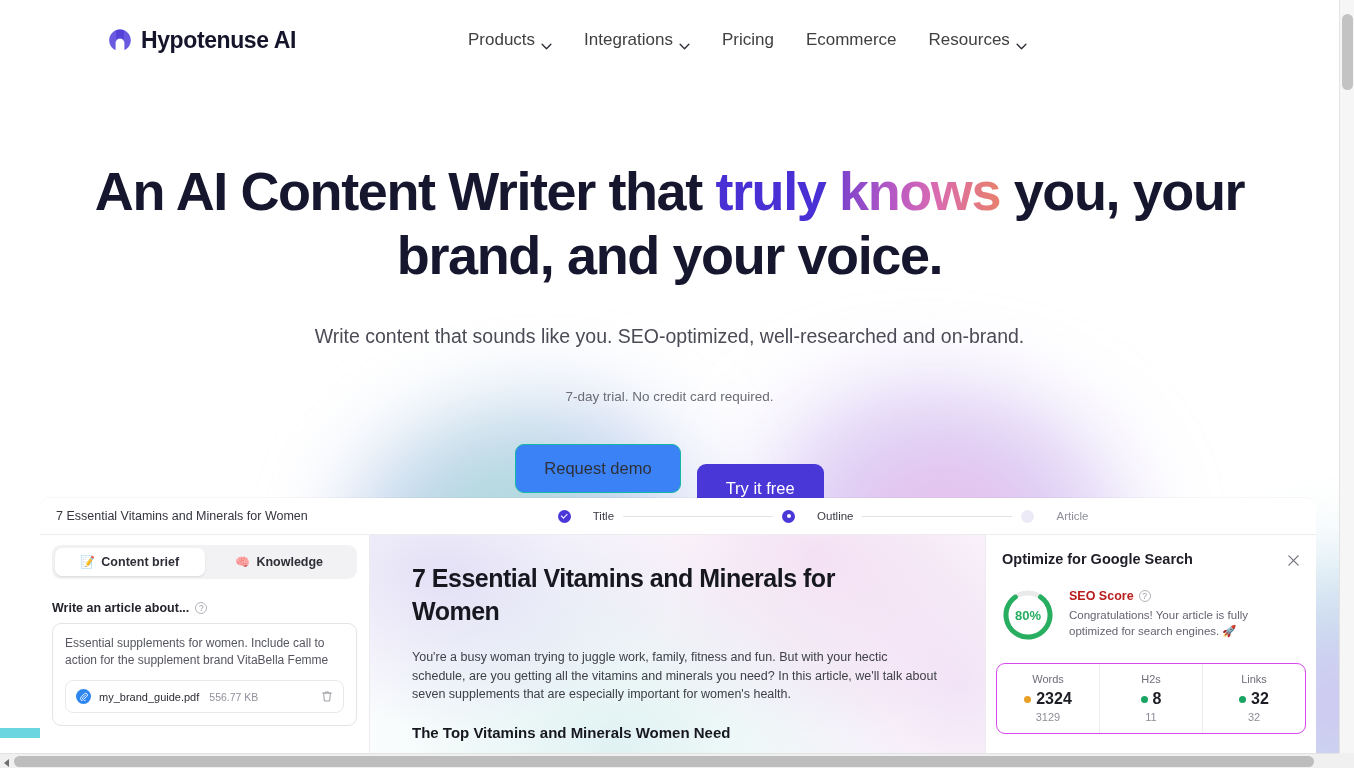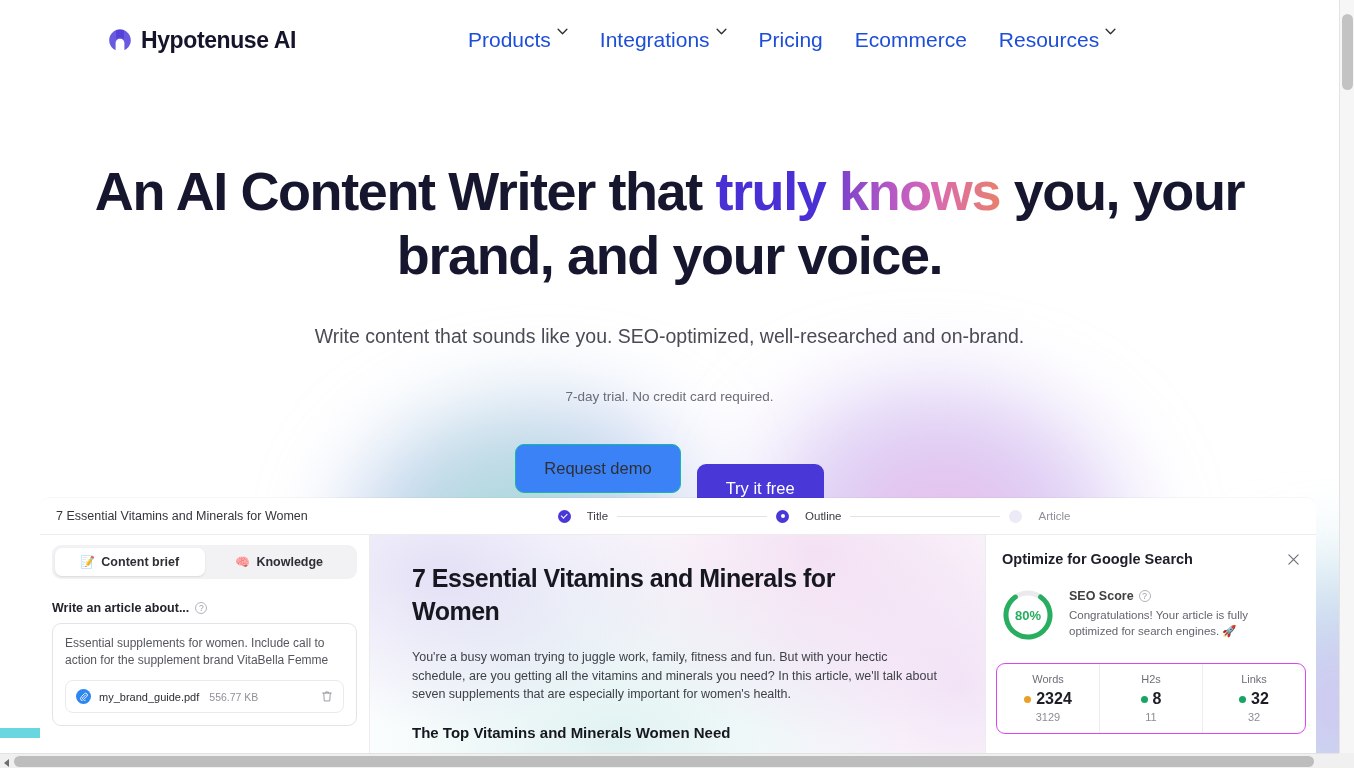--- a/index.html
+++ b/index.html
@@ -54,22 +54,22 @@
   .logo-mark { width: 24px; height: 24px; display:block; }
   .brand-name {
     font-size: 23px; font-weight: bold; color: #14142b;
     letter-spacing: -.4px;
   }
   .nav-links {
     display: flex; align-items: center; gap: 32px;
     margin-left: 172px;
   }
   .nav-link {
-    display: flex; align-items: flex-start; gap: 6px;
-    font-size: 21px; color: #1d4ed8; cursor: pointer;
+    display: flex; align-items: flex-end; gap: 6px;
+    font-size: 17px; color: #404040; cursor: pointer;
     white-space: nowrap;
   }
   .chev { width: 11px; height: 7px; display:block; }
   .nav-right {
     display: flex; align-items: center; gap: 0;
     margin-left: auto;
   }
   .login-link {
     font-size: 15.5px; color: #2f3037; cursor: pointer;
     padding: 0 18px;
@@ -130,21 +130,21 @@
     z-index: 12;
     box-shadow: 0 -1px 0 rgba(0,0,0,.03);
   }
   .app-topbar {
     height: 37px; display: flex; align-items: center;
     padding: 0 16px; background: #ffffff;
     border-bottom: 1px solid #ececed;
   }
   .app-doc-title { font-size: 12.5px; color: #34353d; white-space: nowrap; }
   .steps { display: flex; align-items: center; margin-left: 250px; }
-  .step { display: flex; align-items: center; gap: 16px; justify-content: space-between; }
+  .step { display: flex; align-items: center; gap: 22px; justify-content: space-between; }
   .step-dot {
     width: 13px; height: 13px; border-radius: 50%;
     display: flex; align-items: center; justify-content: center;
     flex: none;
   }
   .dot-done { background: #4a37d8; }
   .dot-done::after {
     content: ""; width: 5px; height: 2.5px;
     border-left: 1.6px solid #fff; border-bottom: 1.6px solid #fff;
     transform: rotate(-45deg) translate(0.5px,-0.5px);
@@ -229,32 +229,32 @@
   }
 
   
   .app-right {
     width: 331px; flex: none;
     border-left: 1px solid #ececee;
     background: #ffffff;
     padding: 16px 16px 0 16px;
     position: relative;
   }
-  .seo-head { display: flex; align-items: center; }
+  .seo-head { display: flex; align-items: flex-end; }
   .seo-title { font-size: 14.5px; font-weight: bold; color: #1d1e27; }
   .seo-close { margin-left: auto; width: 13px; height: 13px; cursor: pointer; }
   .seo-score-row { margin-top: 22px; display: flex; align-items: flex-start; gap: 15px; }
   .ring-wrap { position: relative; width: 52px; height: 52px; flex: none; }
   .ring-pct {
     position: absolute; inset: 0; display: flex;
     align-items: center; justify-content: center;
     font-size: 13px; font-weight: bold; color: #27ae60;
   }
   .seo-label-row { display: flex; align-items: center; gap: 5px; }
-  .seo-label { font-size: 12.5px; font-weight: bold; color: #404040; }
+  .seo-label { font-size: 12.5px; font-weight: bold; color: #b91c1c; }
   .seo-desc { margin-top: 4px; font-size: 11.5px; line-height: 16px; color: #646570; max-width: 220px; }
   .stats-card {
     position: absolute; left: 10px; right: 10px; top: 128px;
     display: flex; border: 1px solid #d946ef; border-radius: 9px;
     background: #ffffff; overflow: hidden;
   }
   .stat { flex: 1; text-align: center; padding: 9px 0 10px; }
   .stat + .stat { border-left: 1px solid #ededf0; }
   .stat-name { font-size: 11px; color: #6d6e78; }
   .stat-val-row { display: flex; align-items: center; justify-content: center; gap: 5px; margin-top: 5px; }

